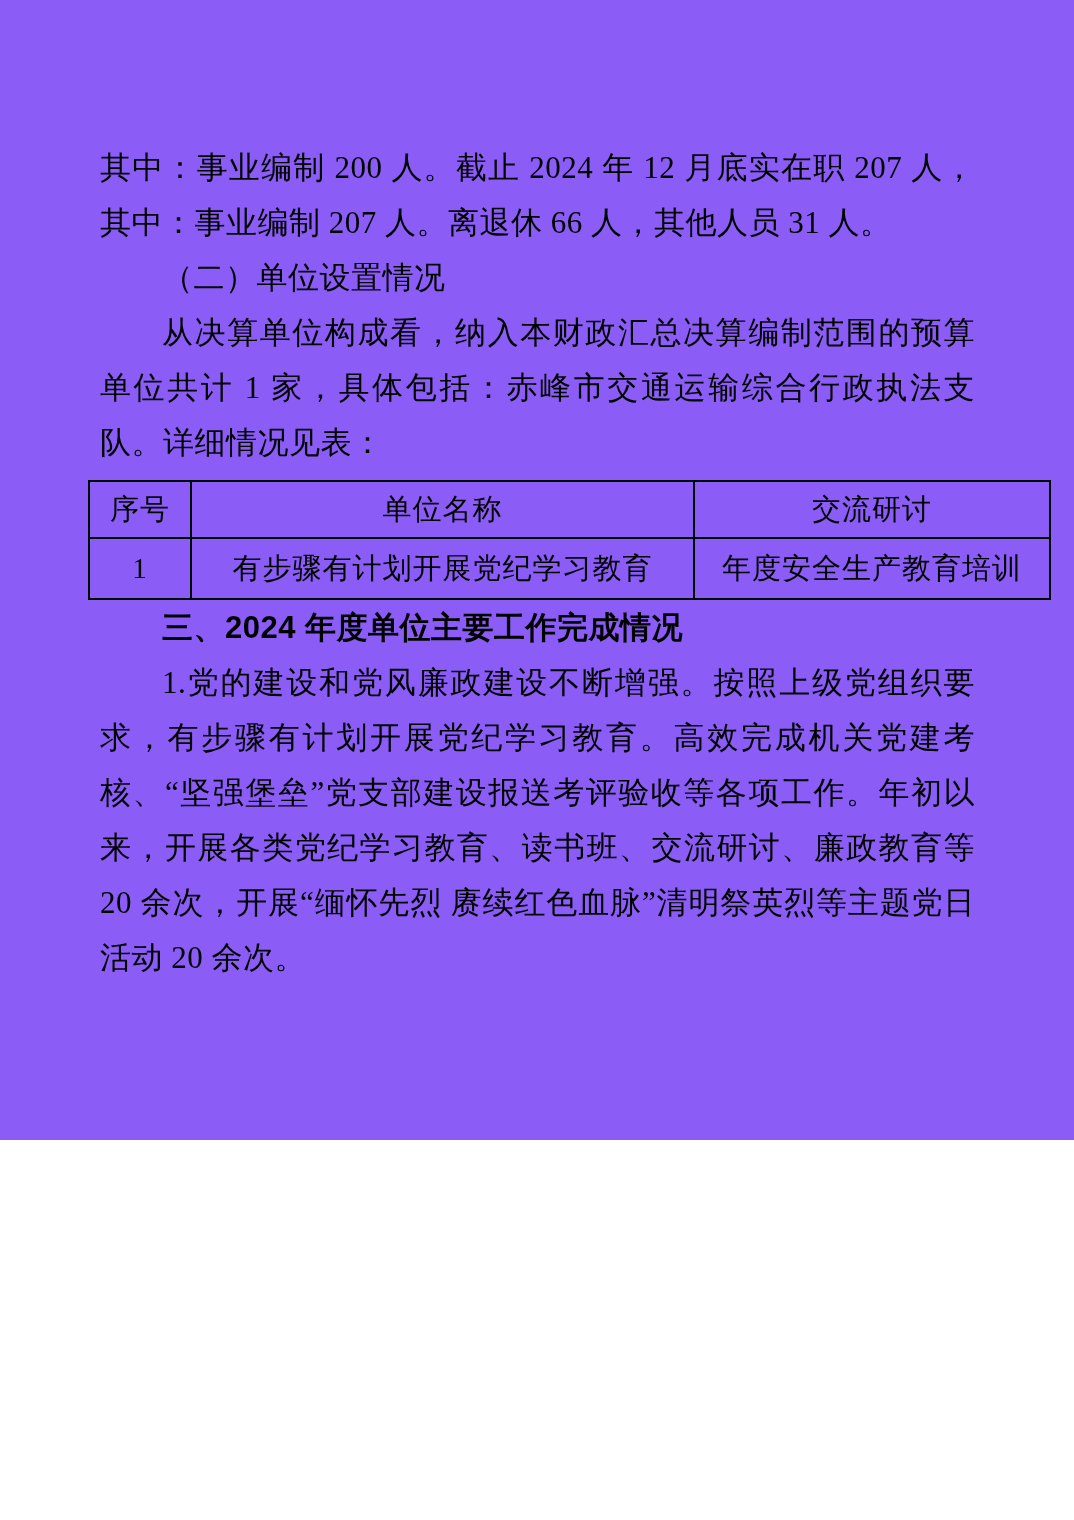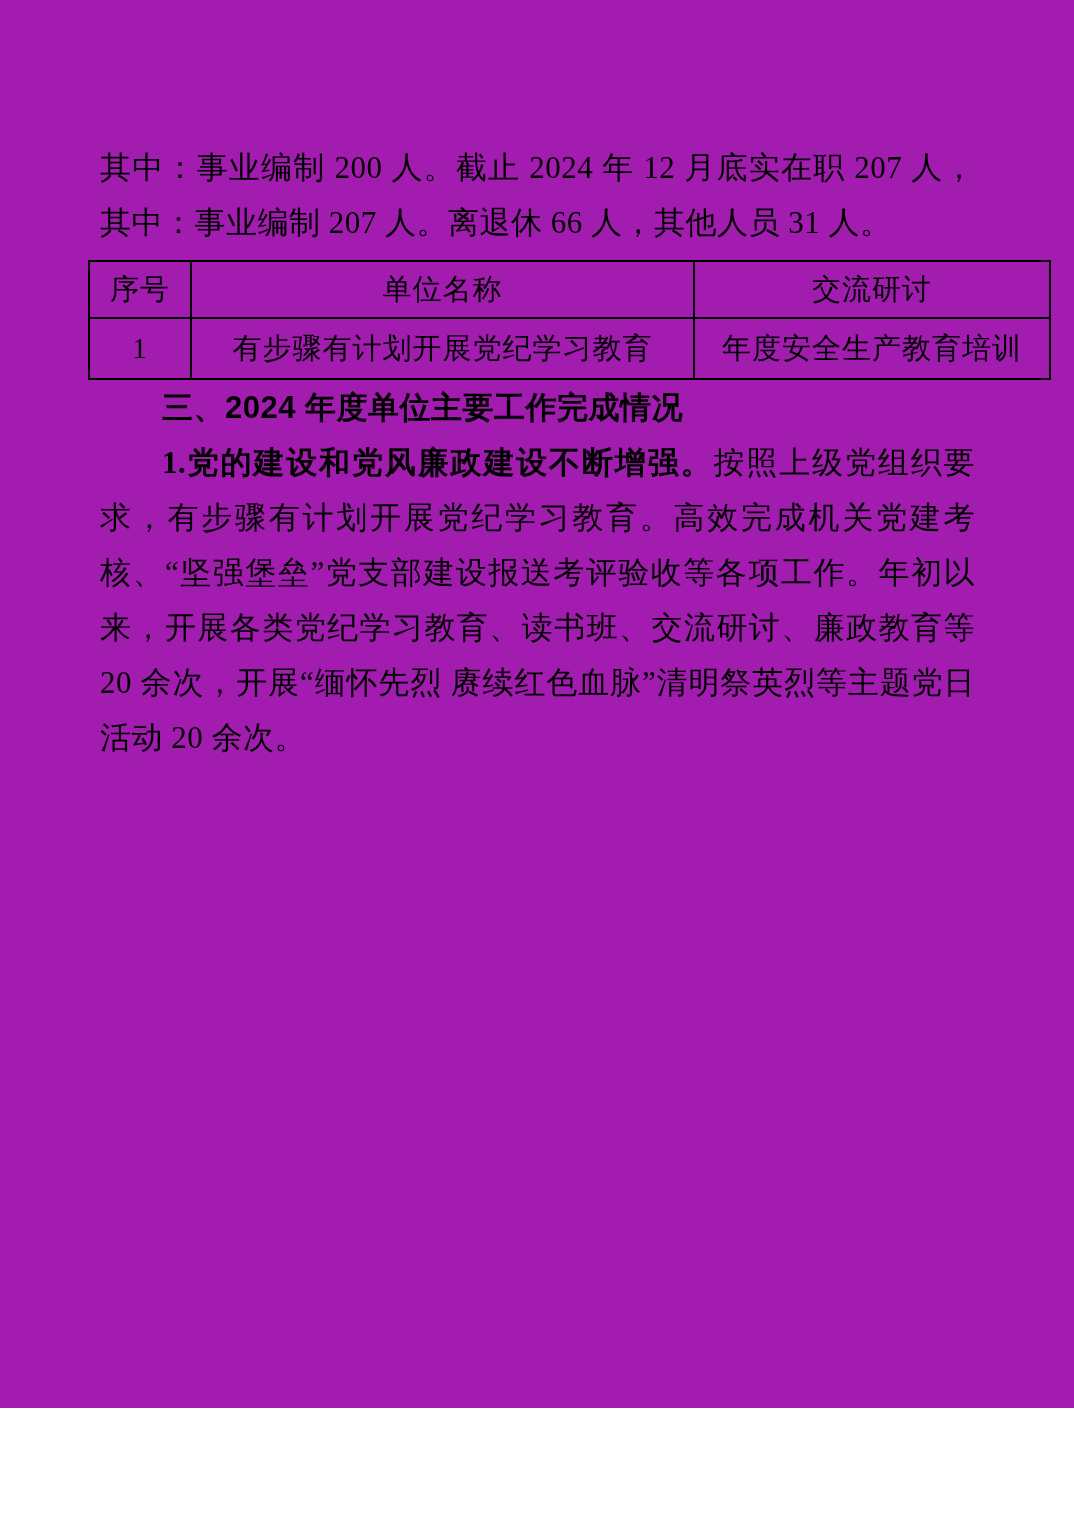--- a/index.html
+++ b/index.html
@@ -3,22 +3,22 @@
 <meta charset="utf-8">
 <style>
   html, body {
     margin: 0;
     padding: 0;
     background: #ffffff;
   }
   .page {
     position: relative;
     width: 1074px;
-    height: 1408px;
-    background: #a21caf;
+    height: 1140px;
+    background: #8b5cf6;
     color: #000000;
     font-family: "Liberation Serif", "DejaVu Serif", serif;
     overflow: hidden;
   }
   .content {
     position: absolute;
     left: 100px;
     top: 140px;
     width: 875px;
   }
@@ -36,21 +36,21 @@
     font-family: "Liberation Sans", "DejaVu Sans", sans-serif;
     font-weight: bold;
     font-size: 30px;
     line-height: 55px;
     text-indent: 2em;
     margin: 0;
     margin-top: 80px;
     letter-spacing: 0.5px;
   }
   .bold-lead {
-    font-weight: bold;
+    font-weight: normal;
   }
   table.unit-table {
     border-collapse: collapse;
     table-layout: fixed;
     margin-top: 10px;
     margin-left: -12px;
     width: 961px;
     font-size: 29px;
     color: #000000;
   }
@@ -79,21 +79,23 @@
   }
 </style>
 </head>
 <body>
 
 <div class="page">
   <div class="content">
 
     <p>其中：事业编制 200 人。截止 2024 年 12 月底实在职 207 人，其中：事业编制 207 人。离退休 66 人，其他人员 31 人。</p>
 
+    <p class="indent">（二）单位设置情况</p>
 
+    <p class="indent">从决算单位构成看，纳入本财政汇总决算编制范围的预算单位共计 1 家，具体包括：赤峰市交通运输综合行政执法支队。详细情况见表：</p>
 
     <table class="unit-table">
       <colgroup>
         <col class="col-seq">
         <col class="col-name">
         <col class="col-type">
       </colgroup>
       <thead>
         <tr>
           <th>序号</th>

